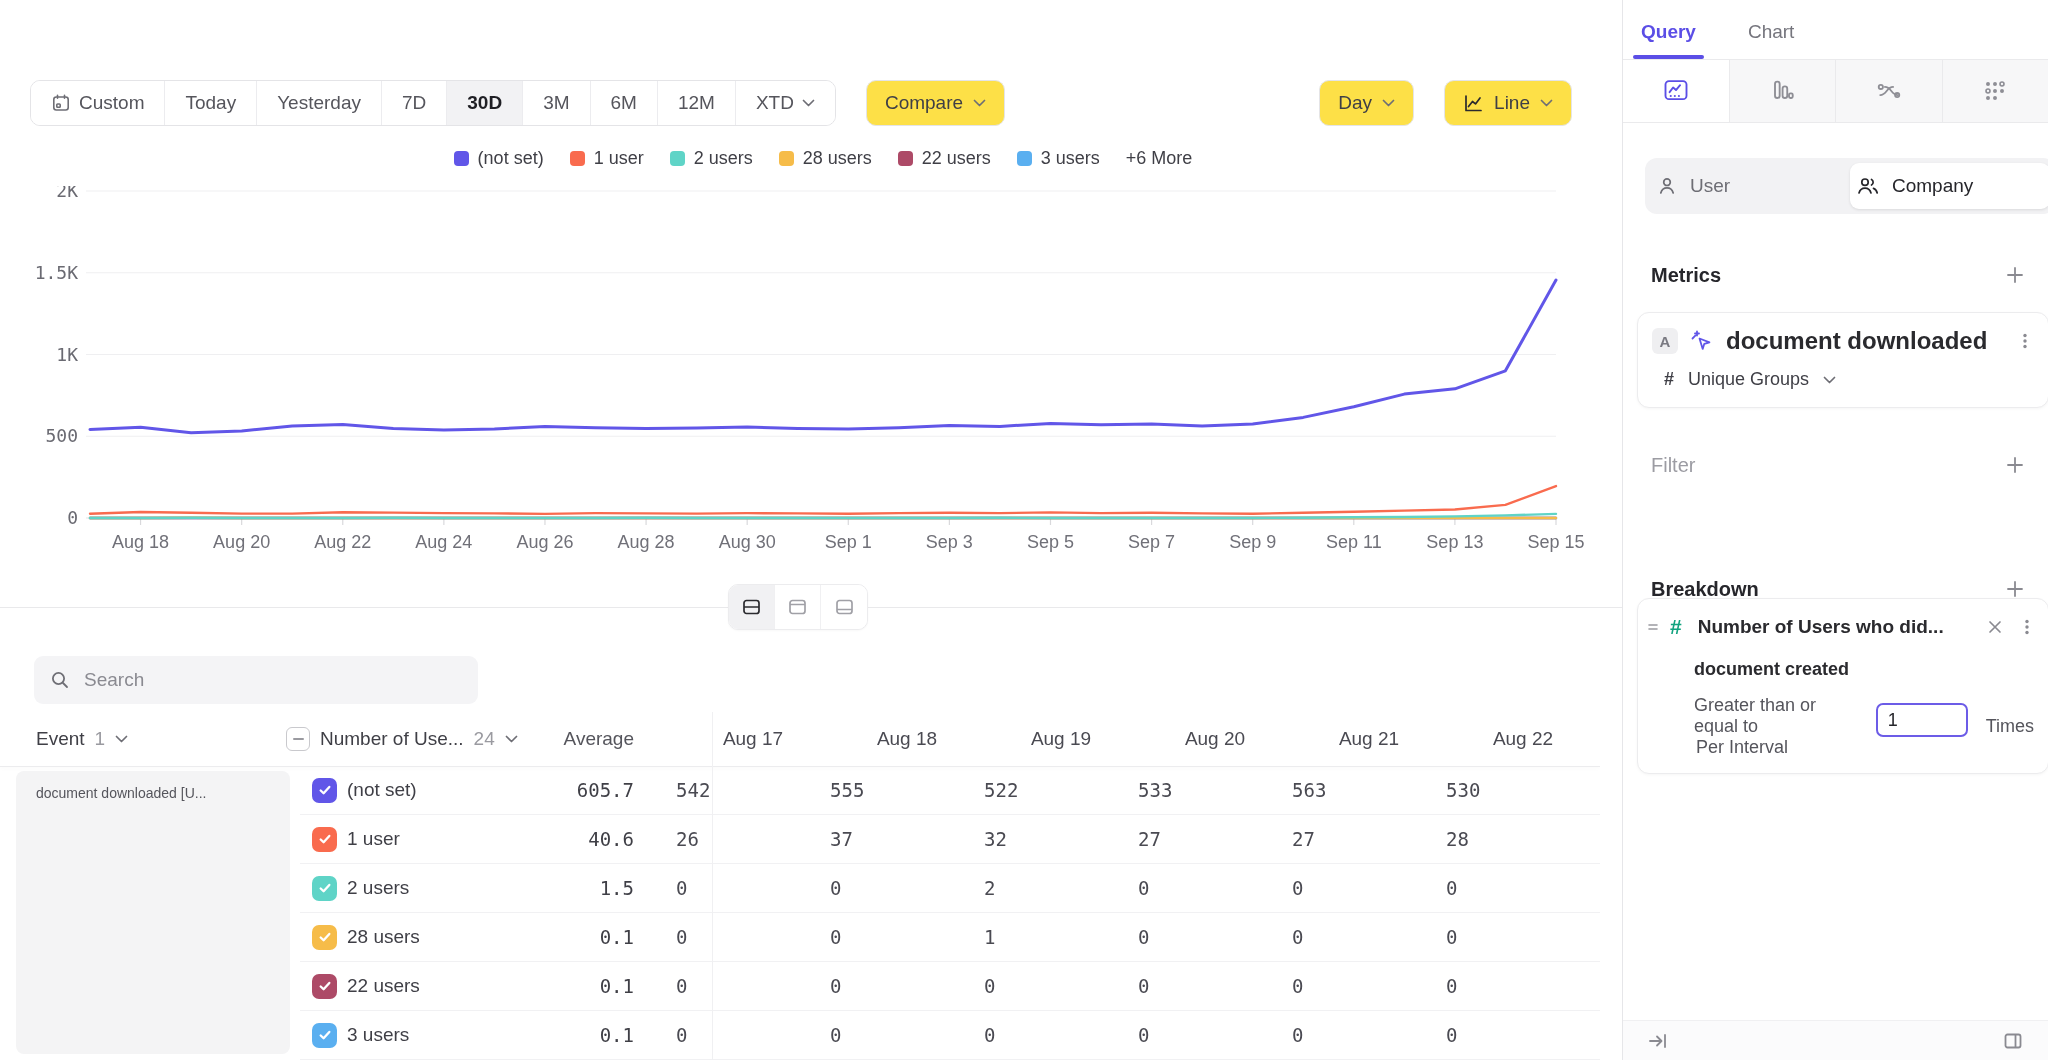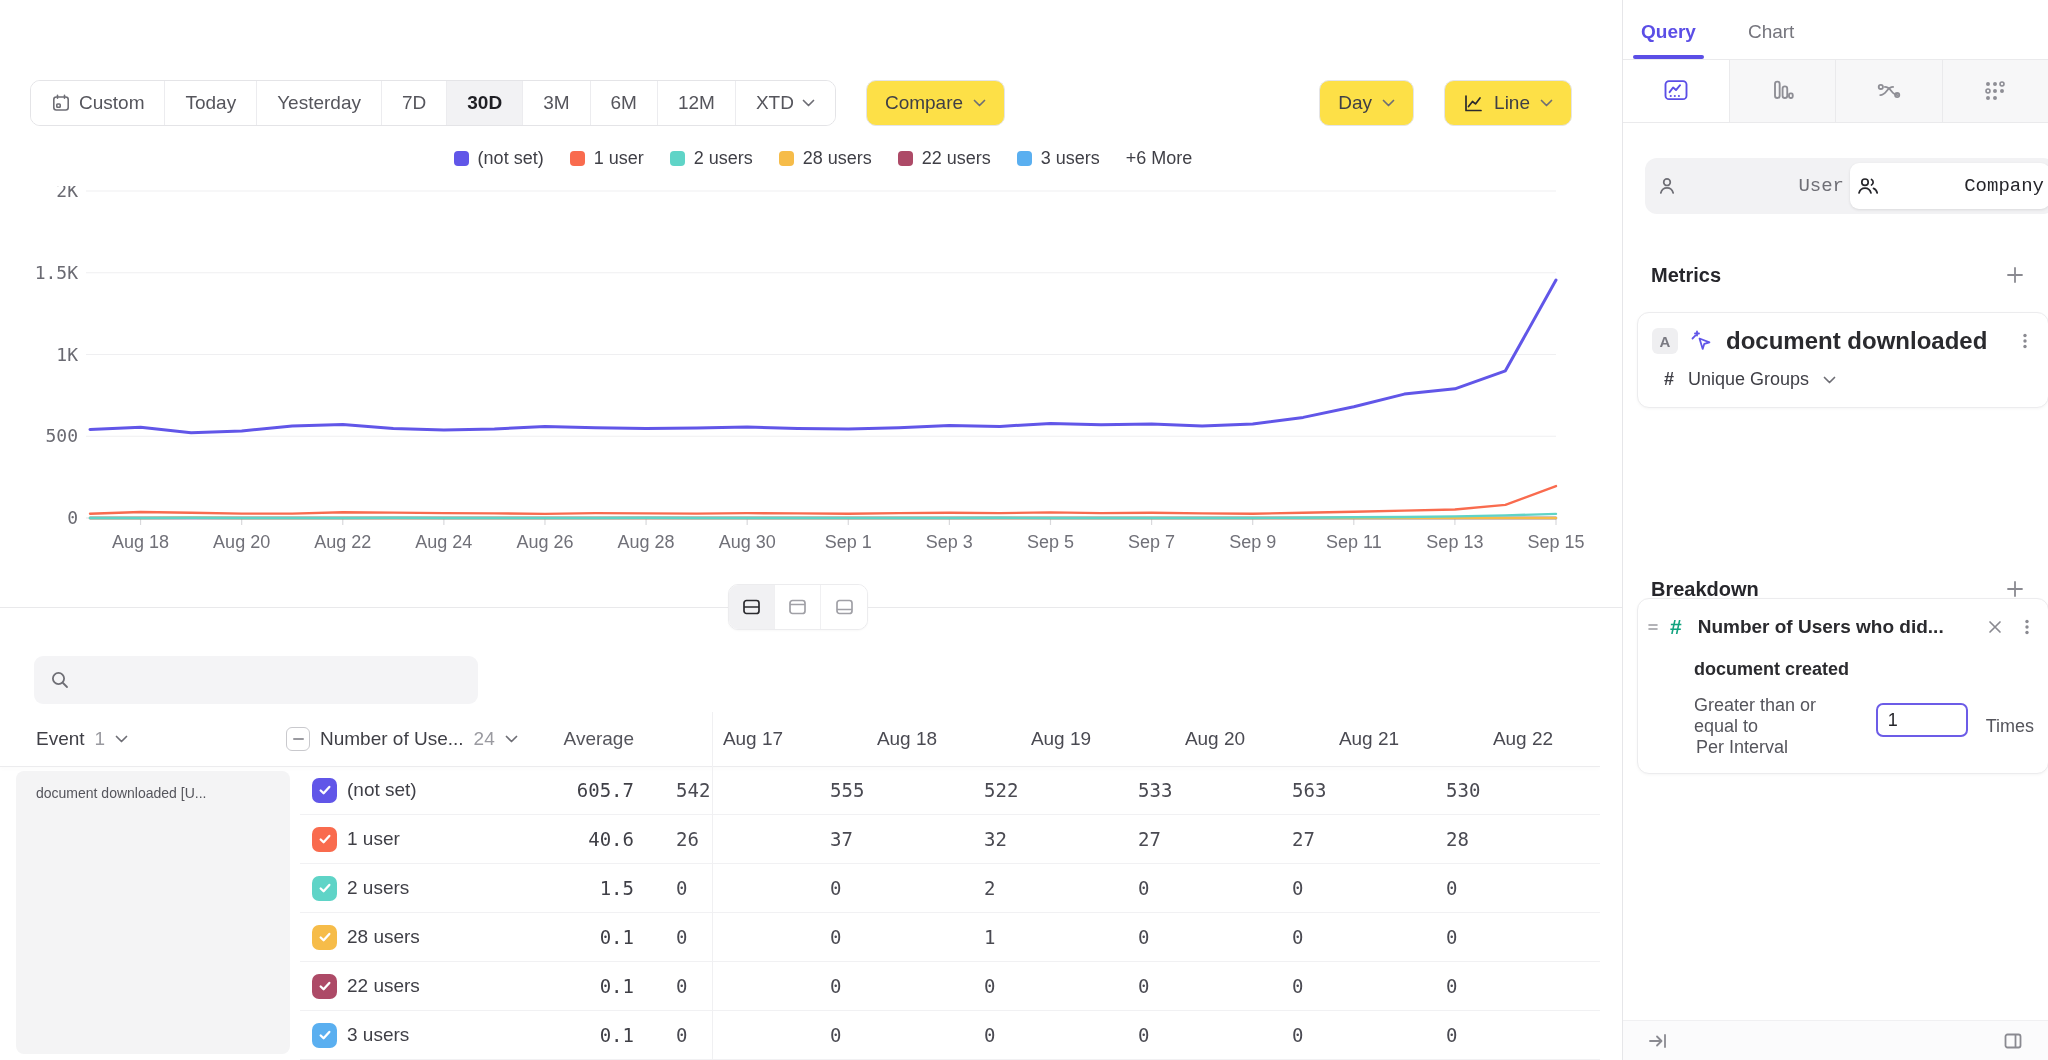--- a/index.html
+++ b/index.html
@@ -82,22 +82,22 @@
   .p-tab{position:relative;font-size:19px;color:#75757d;padding-bottom:16px;cursor:pointer;background:none;border:none;font-family:inherit;}
   .p-tab.active{color:#5b4ee6;font-weight:600;}
   .p-tab.active::after{content:"";position:absolute;left:-2px;right:-2px;bottom:0;height:4px;border-radius:3px;background:#5b4ee6;}
   .p-types{position:absolute;left:0;top:60px;right:0;height:62px;display:flex;border-bottom:1px solid #eaeaec;}
   .p-type{flex:1;display:flex;align-items:center;justify-content:center;background:#f7f7f8;
           border-right:1px solid #eaeaec;border:none;border-right:1px solid #eaeaec;cursor:pointer;color:#8e8e95;}
   .p-type:last-child{border-right:none;}
   .p-type.active{background:#fff;color:#5b4ee6;}
   .p-scope{position:absolute;left:22px;top:158px;width:410px;height:56px;background:#f2f2f4;border-radius:12px;
            padding:5px;box-sizing:border-box;display:flex;}
-  .scope-seg{flex:1;display:flex;align-items:center;justify-content:space-between;gap:12px;font-size:19px;color:#6e6e75;
-             border-radius:9px;cursor:pointer;background:transparent;border:none;font-family:Liberation Mono, monospace;}
+  .scope-seg{flex:1;display:flex;align-items:center;justify-content:flex-start;gap:12px;font-size:19px;color:#6e6e75;
+             border-radius:9px;cursor:pointer;background:transparent;border:none;font-family:Liberation Sans, sans-serif;}
   .scope-seg.active{background:#fff;color:#26262b;font-weight:500;box-shadow:0 1px 3px rgba(0,0,0,.10);}
   .p-section-h{position:absolute;left:28px;right:20px;display:flex;align-items:center;justify-content:space-between;}
   .p-section-h .title{font-size:20px;font-weight:700;color:#26262b;}
   .p-section-h .title.muted{color:#9c9ca3;font-weight:400;}
   .plus-btn{background:none;border:none;cursor:pointer;color:#8a8a91;padding:2px;display:flex;}
   .card{position:absolute;left:14px;width:412px;background:#fff;border:1px solid #ececee;border-radius:12px;
         box-shadow:0 1px 3px rgba(0,0,0,.04);box-sizing:border-box;}
   .a-badge{width:26px;height:26px;border-radius:6px;background:#efeff1;color:#7a7a82;font-size:15px;font-weight:600;
            display:flex;align-items:center;justify-content:center;flex:0 0 auto;}
   .metric-name{font-size:24px;font-weight:600;color:#2a2a2e;}
@@ -299,20 +299,21 @@
         </button>
       </div>
 
     <div class="search-box">
       <span class="ic">
         <svg width="20" height="20" viewBox="0 0 20 20">
             <circle cx="8.5" cy="8.5" r="5.6" fill="none" stroke="#6e6e75" stroke-width="1.8"></circle>
             <line x1="13" y1="13" x2="17" y2="17" stroke="#6e6e75" stroke-width="1.8" stroke-linecap="round"></line>
           </svg>
       </span>
+      <input type="text" placeholder="Search" style="">
     </div>
 
     <div class="table-wrap">
       <div class="t-header">
         <div class="col-event">
           <span>Event</span>
           <span class="count">1</span>
           <span class="ic chev-slot">
               <svg width="13" height="8" viewBox="0 0 13 8" fill="none">
                 <path d="M1.5 1.5L6.5 6.5L11.5 1.5" stroke="#6e6e75" stroke-width="1.7" stroke-linecap="round" stroke-linejoin="round"></path>
@@ -562,20 +563,28 @@
         <span class="hash-dark">#</span>
         <span class="measure-label">Unique Groups</span>
         <span class="ic chev-slot">
             <svg width="13" height="8" viewBox="0 0 13 8" fill="none">
               <path d="M1.5 1.5L6.5 6.5L11.5 1.5" stroke="#6e6e75" stroke-width="1.7" stroke-linecap="round" stroke-linejoin="round"></path>
             </svg>
           </span>
       </div>
     </div>
 
+    <div class="p-section-h" style="top:452px">
+      <span class="title muted">Filter</span>
+      <button class="plus-btn">
+        <svg width="22" height="22" viewBox="0 0 22 22">
+            <path d="M11 4v14M4 11h14" stroke="currentColor" stroke-width="1.8" stroke-linecap="round"></path>
+          </svg>
+      </button>
+    </div>
 
     <div class="p-section-h" style="top:576px">
       <span class="title">Breakdown</span>
       <button class="plus-btn">
         <svg width="22" height="22" viewBox="0 0 22 22">
             <path d="M11 4v14M4 11h14" stroke="currentColor" stroke-width="1.8" stroke-linecap="round"></path>
           </svg>
       </button>
     </div>
 

